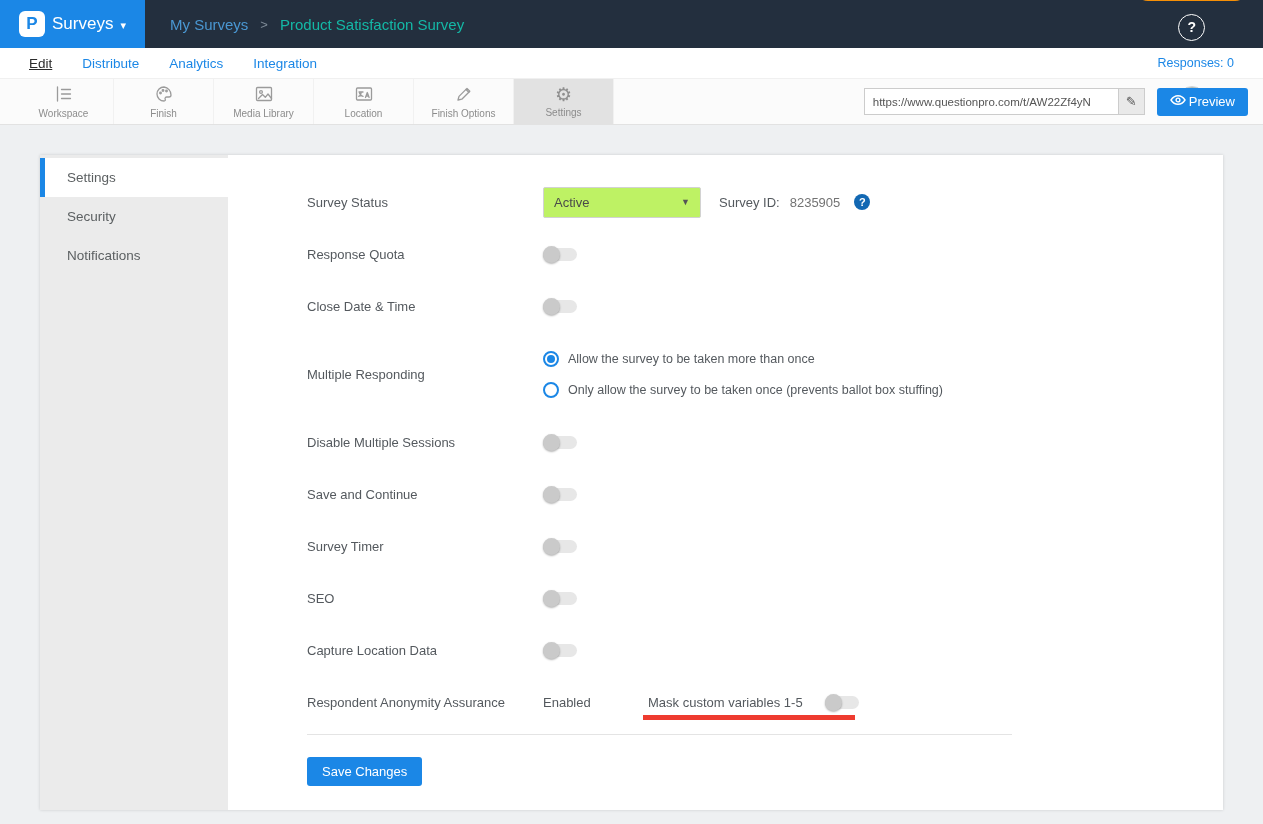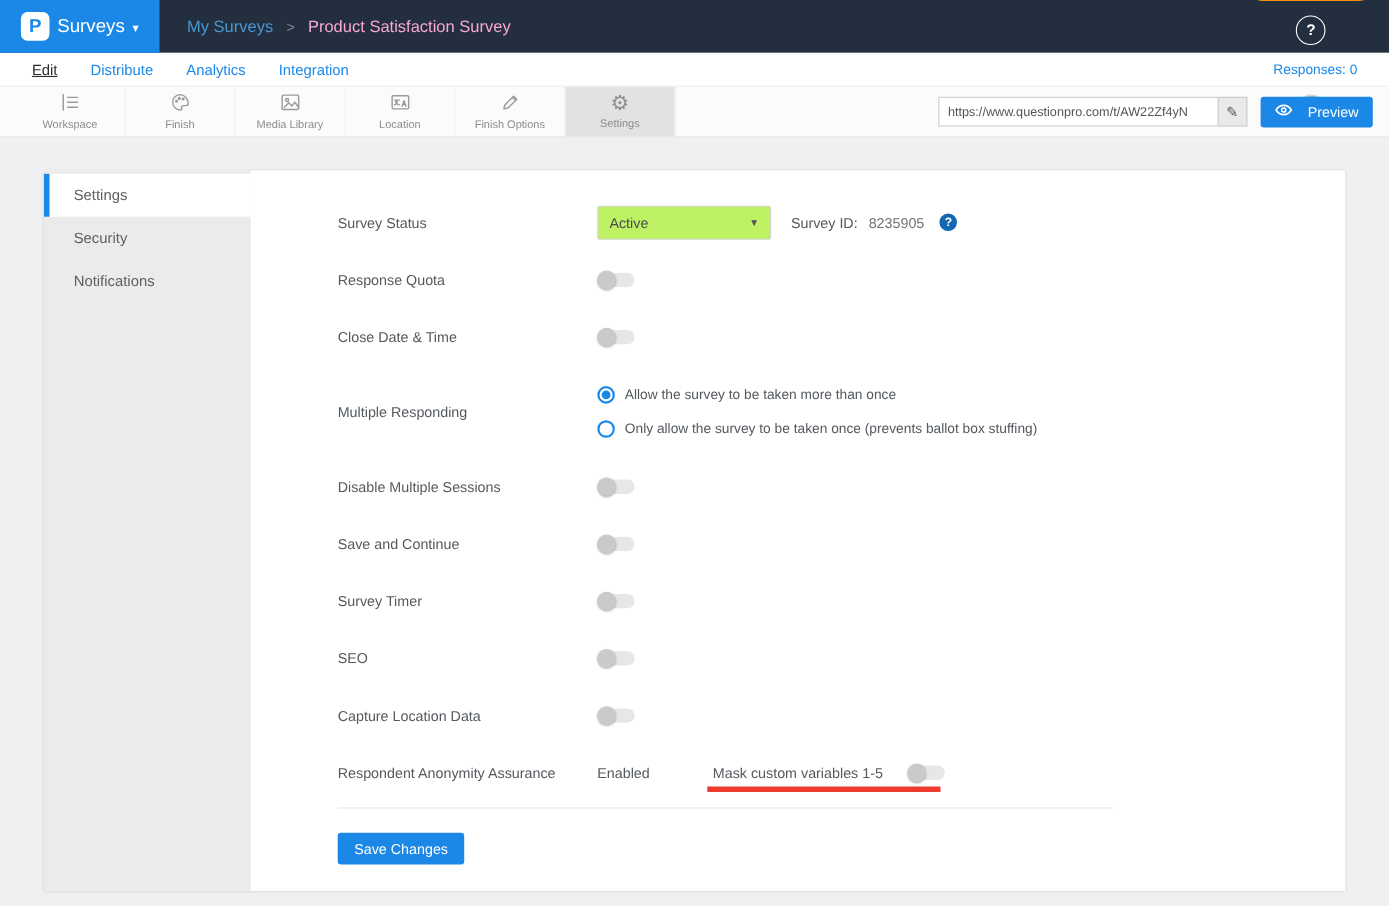--- a/index.html
+++ b/index.html
@@ -17,21 +17,21 @@
   }
   .logo-badge {
     width: 26px; height: 26px; border-radius: 6px; background: #fff; color: #1b87e6;
     font-weight: bold; font-size: 17px; display: flex; align-items: center; justify-content: center;
   }
   .product-name { font-size: 17px; font-weight: 500; }
   .caret-small { font-size: 11px; margin-top: 2px; }
   .breadcrumb { display: flex; align-items: center; gap: 12px; margin-left: 25px; font-size: 15px; }
   .crumb-parent { color: #4a97d2; cursor: pointer; text-decoration: none; }
   .crumb-sep { color: #7d8a96; font-size: 13px; }
-  .crumb-current { color: #f9a8d4; }
+  .crumb-current { color: #14b8a6; }
   .topbar-right { margin-left: auto; margin-right: 15px; display: flex; align-items: center; gap: 13px; flex-direction: column; }
   .circle-icon {
     width: 27px; height: 27px; border: 1.5px solid #fff; border-radius: 50%;
     display: flex; align-items: center; justify-content: center; cursor: pointer;
     color: #fff; font-weight: bold; font-size: 14px;
   }
   .upgrade-btn {
     background: linear-gradient(180deg, #ffb125, #f58f06); border: none; color: #fff;
     font-weight: bold; font-size: 12.5px; padding: 6px 16px; border-radius: 14px; cursor: pointer;
     font-family: "Liberation Sans", sans-serif;
@@ -66,21 +66,21 @@
   .url-input {
     width: 254px; border: 1px solid #ccc; border-right: none; font-size: 11.5px; color: #555;
     padding: 0 8px; outline: none; background: #fff; font-family: "Liberation Sans", sans-serif;
   }
   .url-edit-btn {
     width: 27px; background: #e9e9e9; border: 1px solid #ccc; color: #555; cursor: pointer;
     display: flex; align-items: center; justify-content: center; font-size: 13px;
   }
   .preview-btn {
     margin-left: 12px; height: 28px; background: #1b87e6; color: #fff; border: none; border-radius: 3px;
-    font-size: 13px; padding: 0 13px; display: flex; align-items: center; gap: 14px; cursor: pointer;
+    font-size: 13px; padding: 0 13px; display: flex; align-items: center; gap: 3px; cursor: pointer;
     font-family: "Liberation Sans", sans-serif;
   }
   .preview-btn svg { stroke: #fff; fill: none; stroke-width: 1.4; }
 
   
   .main { padding: 30px 40px 0 40px; }
   .card { background: #fff; height: 655px; box-shadow: 0 0 3px rgba(0,0,0,.15); display: flex; }
   .side { width: 188px; background: #ebebeb; flex-shrink: 0; padding-top: 3px; }
   .side-item {
     height: 39px; display: flex; align-items: center; padding-left: 27px;

